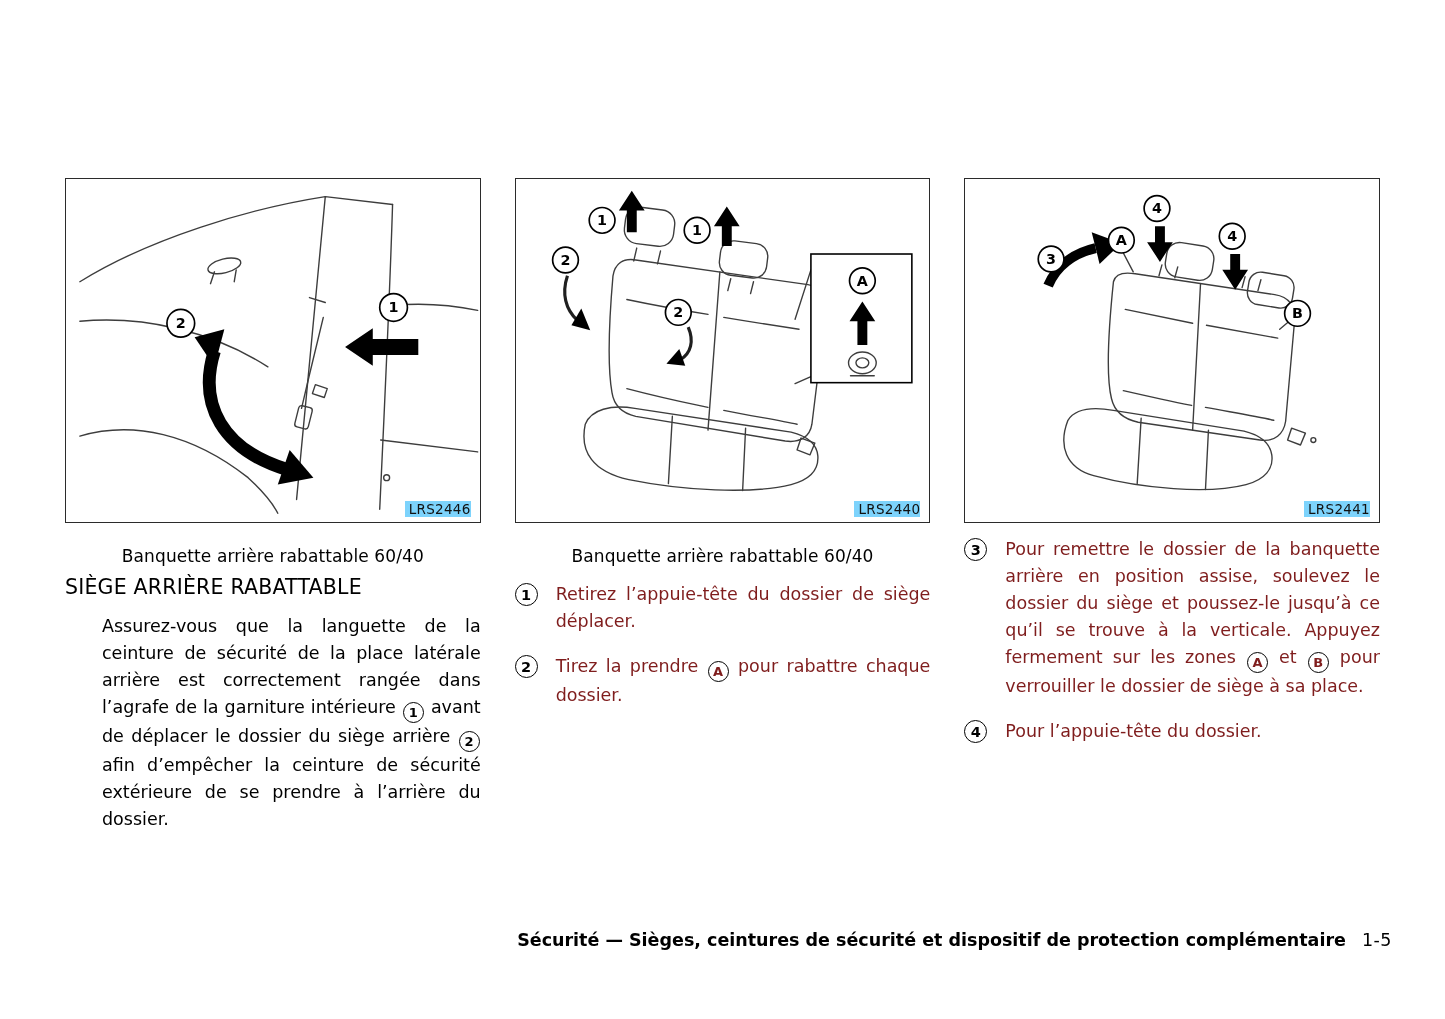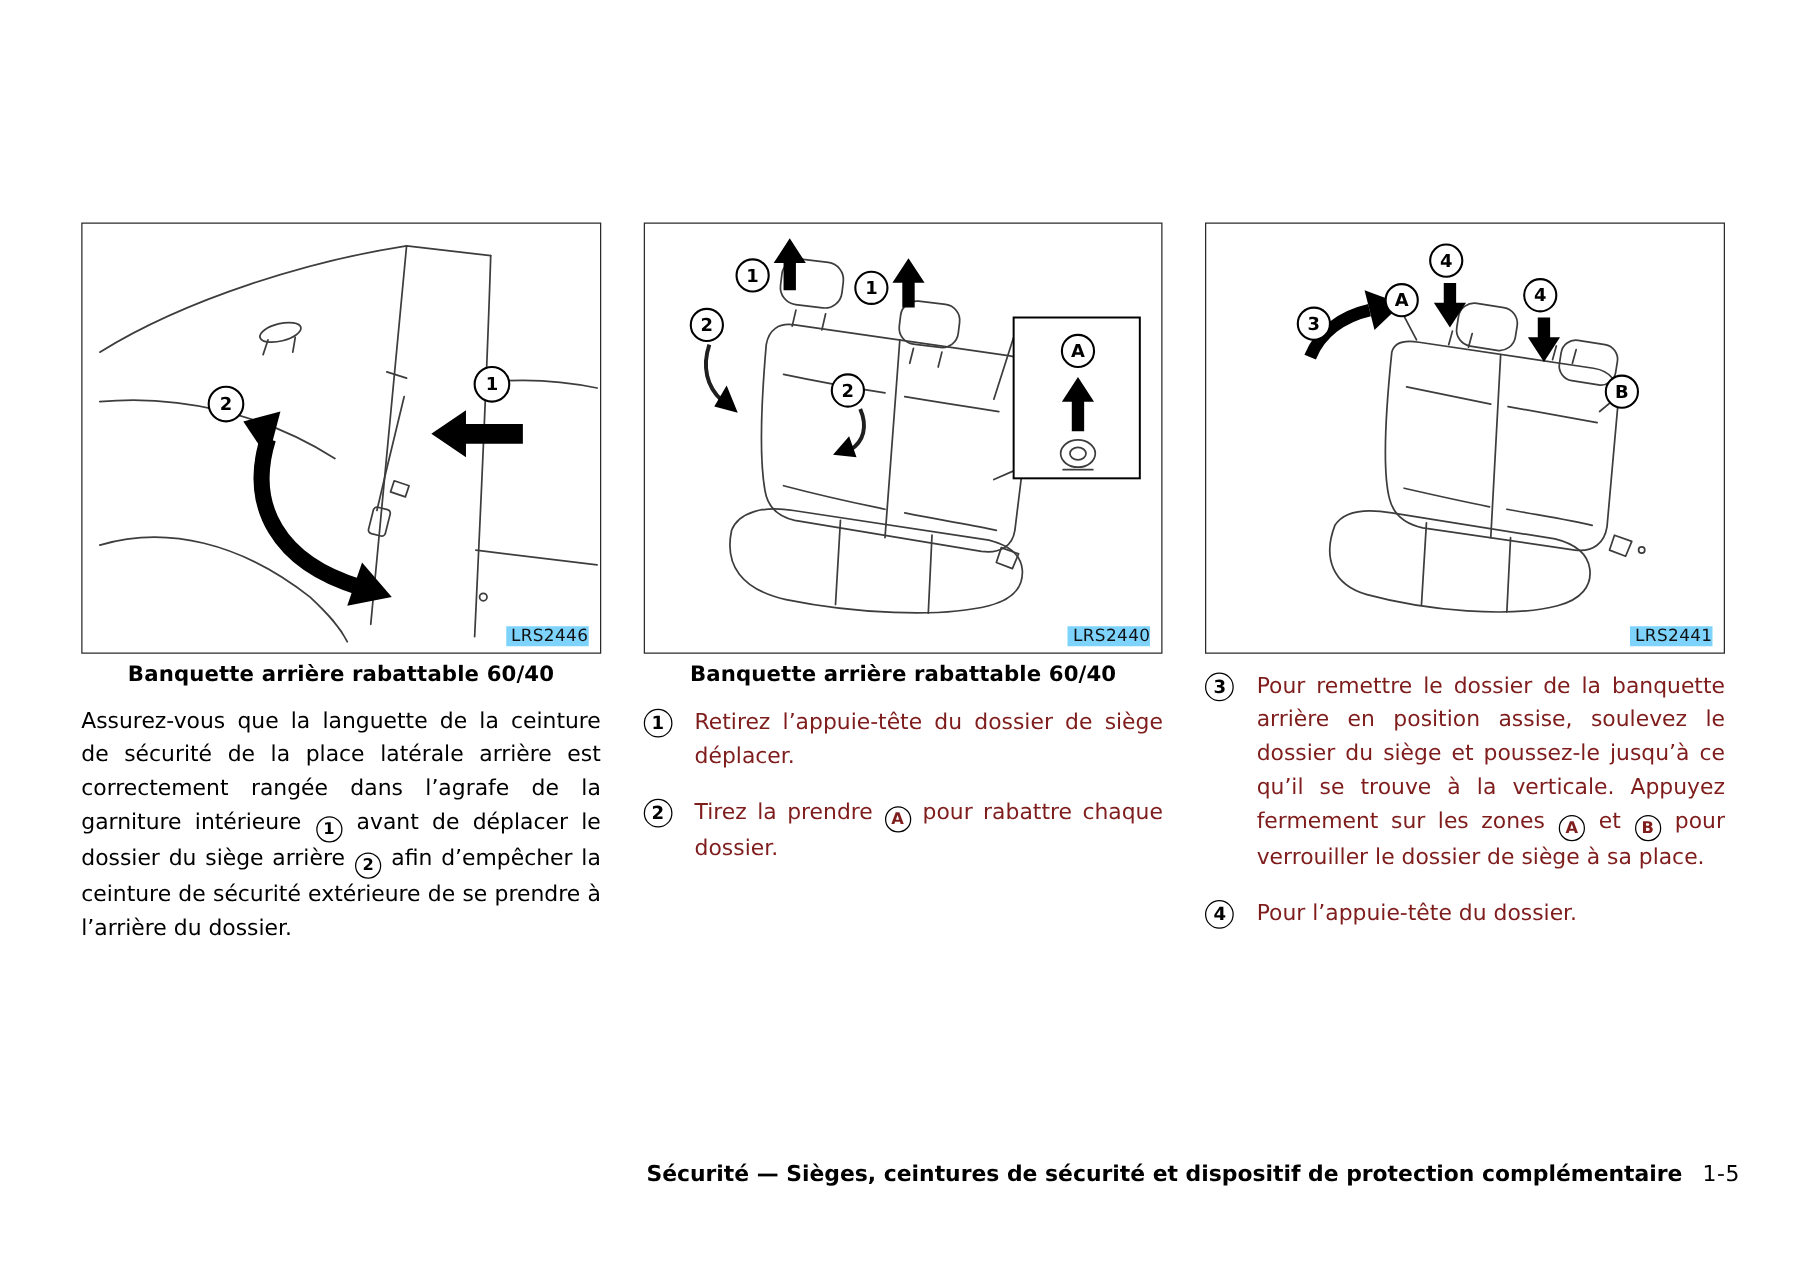--- a/index.html
+++ b/index.html
@@ -14,24 +14,24 @@
   }
   .figbox {
     position:relative; border:1.5px solid #2b2b2b; height:345px; background:#fff;
   }
   .figbox svg { width:100%; height:100%; display:block; }
   .figcode {
     position:absolute; right:9px; bottom:5px; font-size:13.5px; letter-spacing:.3px; color:#111;
     background:#7dd3fc; padding-left:4px;
   }
   .caption {
-    text-align:center; font-weight:bold; font-size:17px; margin-top:7px; letter-spacing:.1px; color:#000;
+    text-align:center; font-weight:normal; font-size:17px; margin-top:23px; letter-spacing:.1px; color:#000;
   }
   .heading { font-size:20.5px; font-weight:400; margin-top:9px; letter-spacing:.2px; color:#000; white-space:nowrap; }
-  .bodytext { margin-top:14px; font-size:17.5px; line-height:27px; text-align:justify; color:#000; }
+  .bodytext { margin-top:14px; font-size:17.5px; line-height:27px; text-align:justify; color:#000;margin-left:37px; }
   .list { margin-top:15px; display:flex; flex-direction:column; gap:18px; }
   .item { display:grid; grid-template-columns:41px 1fr; align-items:start; }
   .item-text { font-size:17.5px; line-height:27px; text-align:justify; color:#7f1d1d; }
   .marker {
     width:23px; height:23px; border:1.8px solid #000; border-radius:50%;
     display:flex; align-items:center; justify-content:center;
     font-size:14.5px; font-weight:bold; margin-top:2px; color:#000; background:#fff;
   }
   .circ {
     display:inline-flex; width:21px; height:21px; border:1.8px solid #000; border-radius:50%;
@@ -90,20 +90,21 @@
             <text class="co-t" x="331" y="133">1</text>
           </g>
           <g>
             <circle class="co-c" cx="116" cy="144" r="14"></circle>
             <text class="co-t" x="116" y="149">2</text>
           </g>
         </svg>
         <span class="figcode">LRS2446</span>
       </figure>
       <p class="caption">Banquette arrière rabattable 60/40</p>
+      <h1 class="heading">SIÈGE ARRIÈRE RABATTABLE</h1>
       <p class="bodytext"><span>Assurez-vous que la languette de la ceinture de sécurité de la place latérale arrière est correctement rangée dans l’agrafe de la garniture intérieure</span> <span class="circ">1</span> <span>avant de déplacer le dossier du siège arrière</span> <span class="circ">2</span> <span>afin d’empêcher la ceinture de sécurité extérieure de se prendre à l’arrière du dossier.</span></p>
     </section>
 
     <section>
       <figure class="figbox">
         <svg viewBox="0 0 418 343">
           <g class="ln">
             <rect x="110" y="28" width="50" height="37" rx="14" transform="rotate(7 135 46)"></rect>
             <path d="M122,68 l-3,13 M146,71 l-3,13"></path>
             <rect x="206" y="62" width="48" height="35" rx="13" transform="rotate(7 230 79)"></rect>

